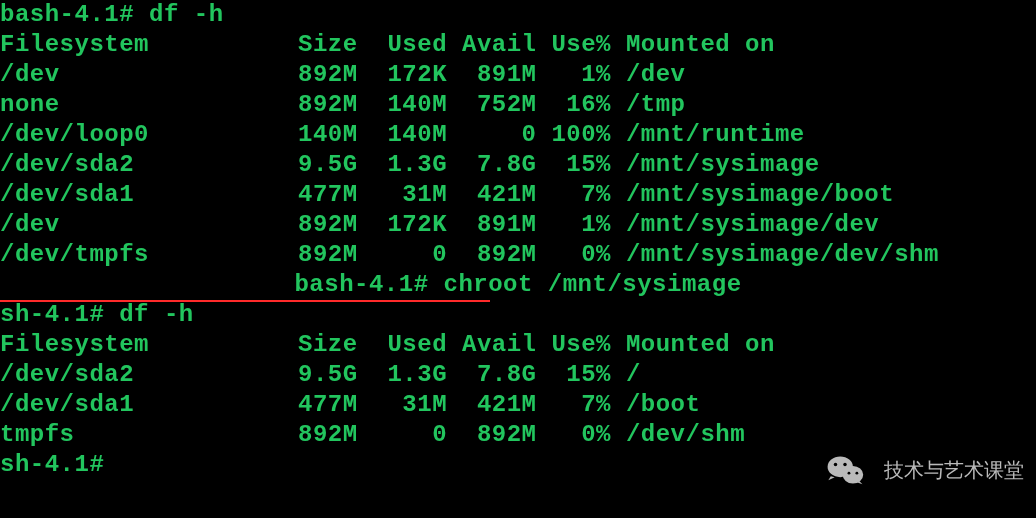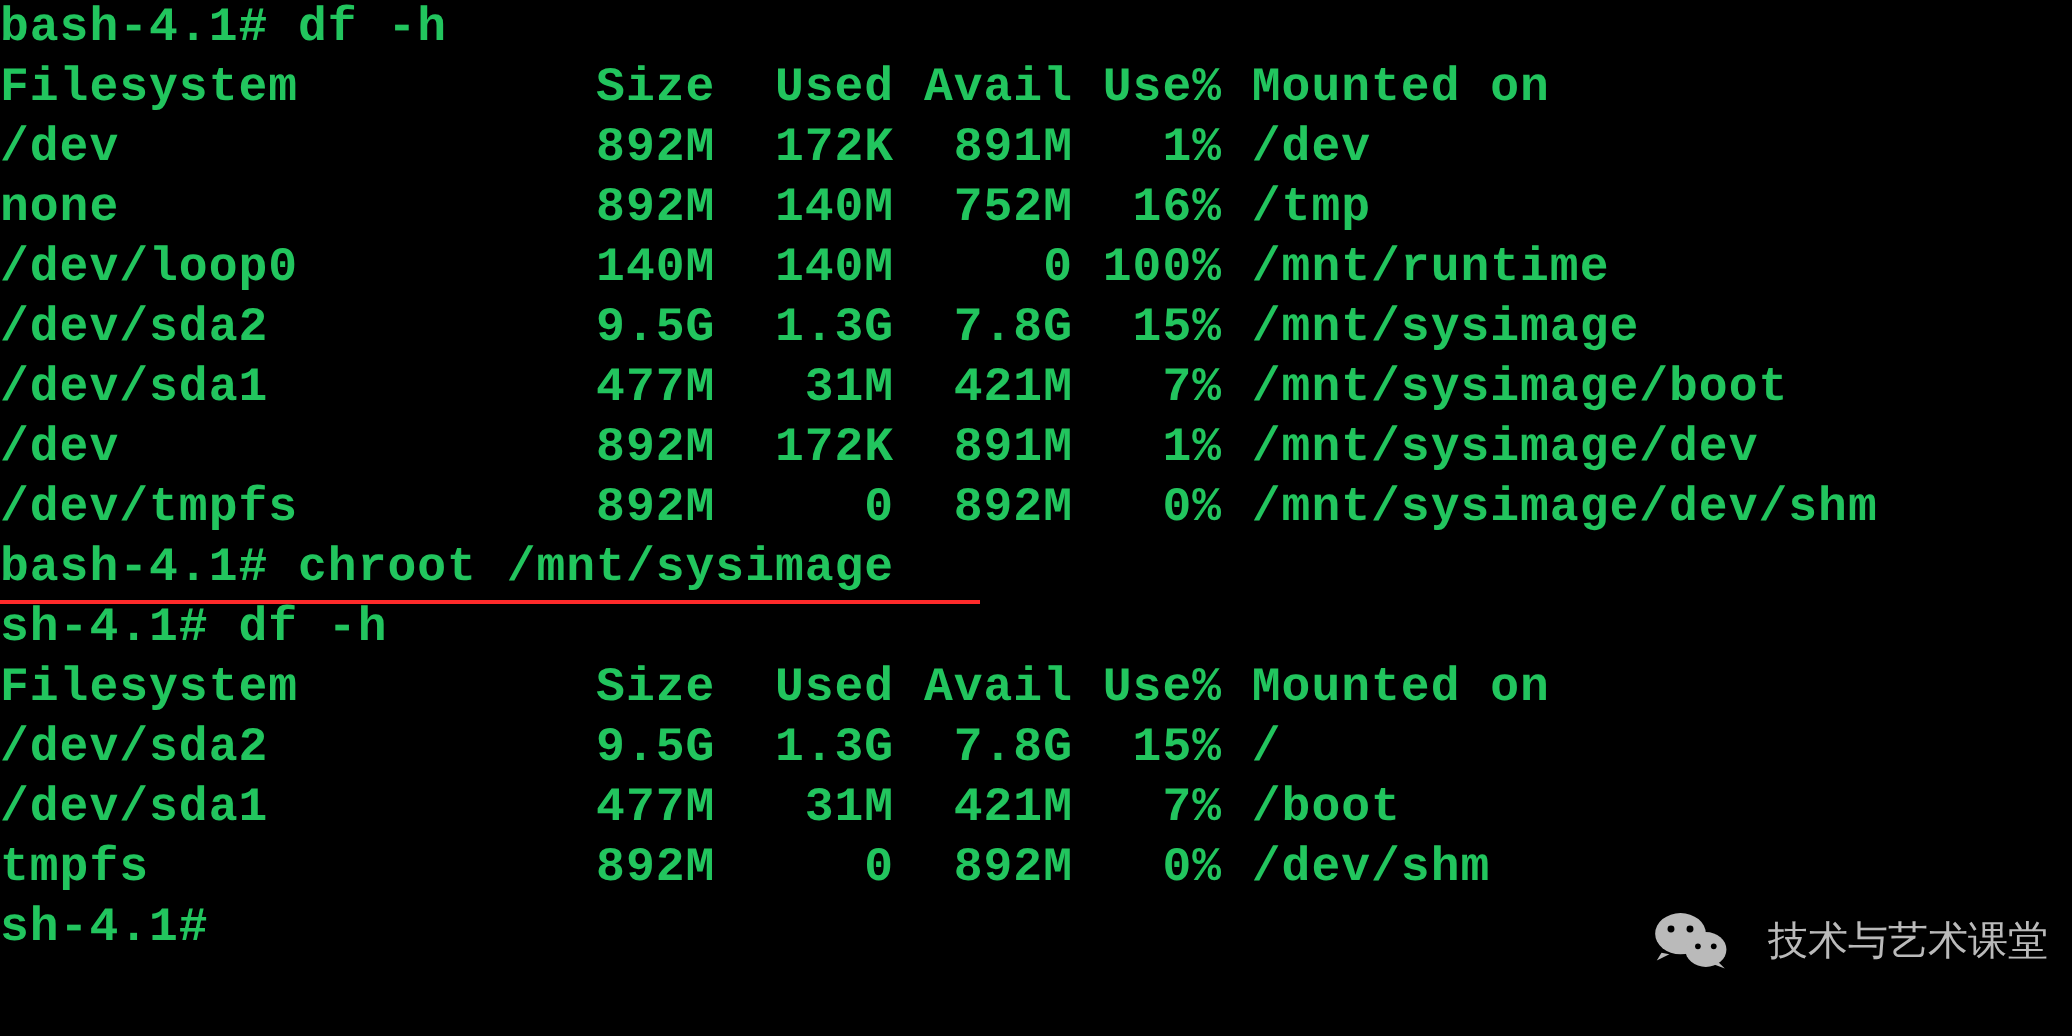--- a/index.html
+++ b/index.html
@@ -15,20 +15,21 @@
     font-family: "Courier New", Courier, monospace;
     font-size: 24px;
     line-height: 30px;
     color: #22c55e;
     white-space: pre;
     letter-spacing: 0.5px;
     font-weight: bold;
   }
   .underline {
     position: relative;
+    text-align: center;
   }
   .underline::after {
     content: "";
     position: absolute;
     left: 0;
     bottom: -2px;
     width: 490px;
     height: 2px;
     background: #ff2a2a;
   }

